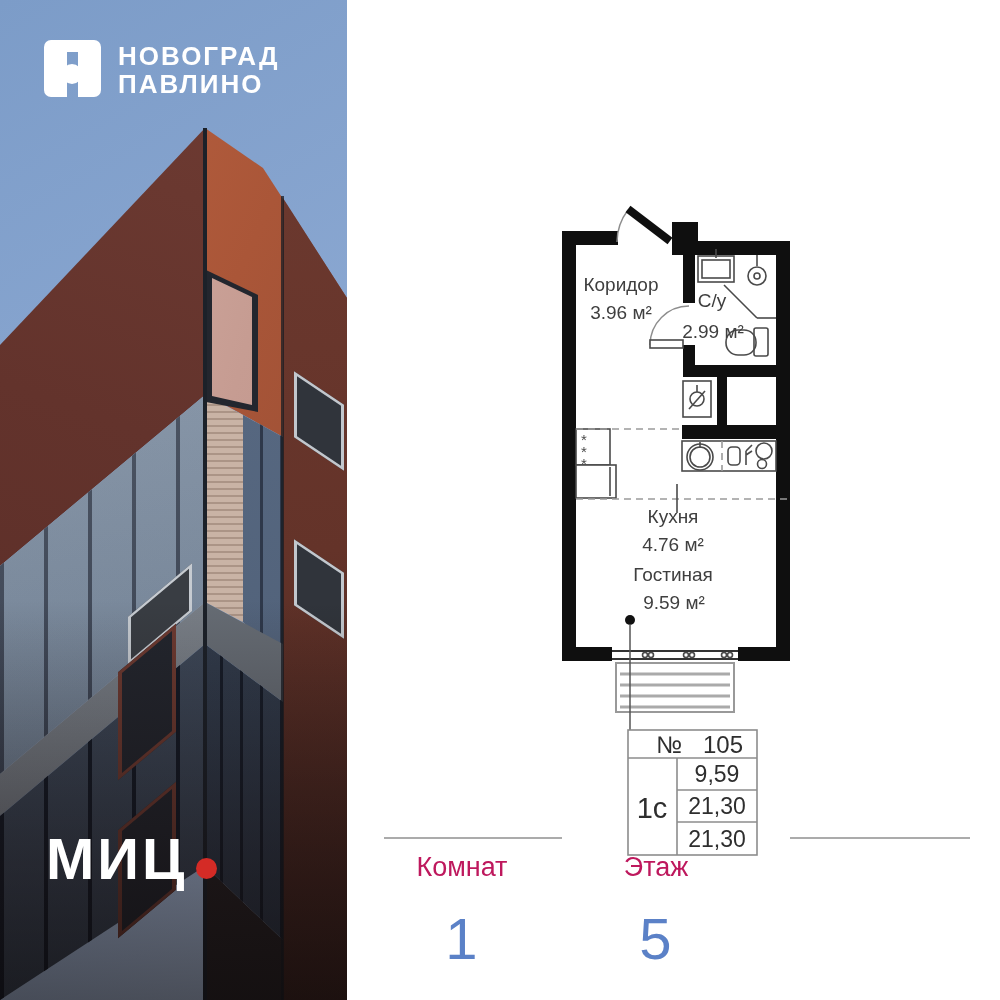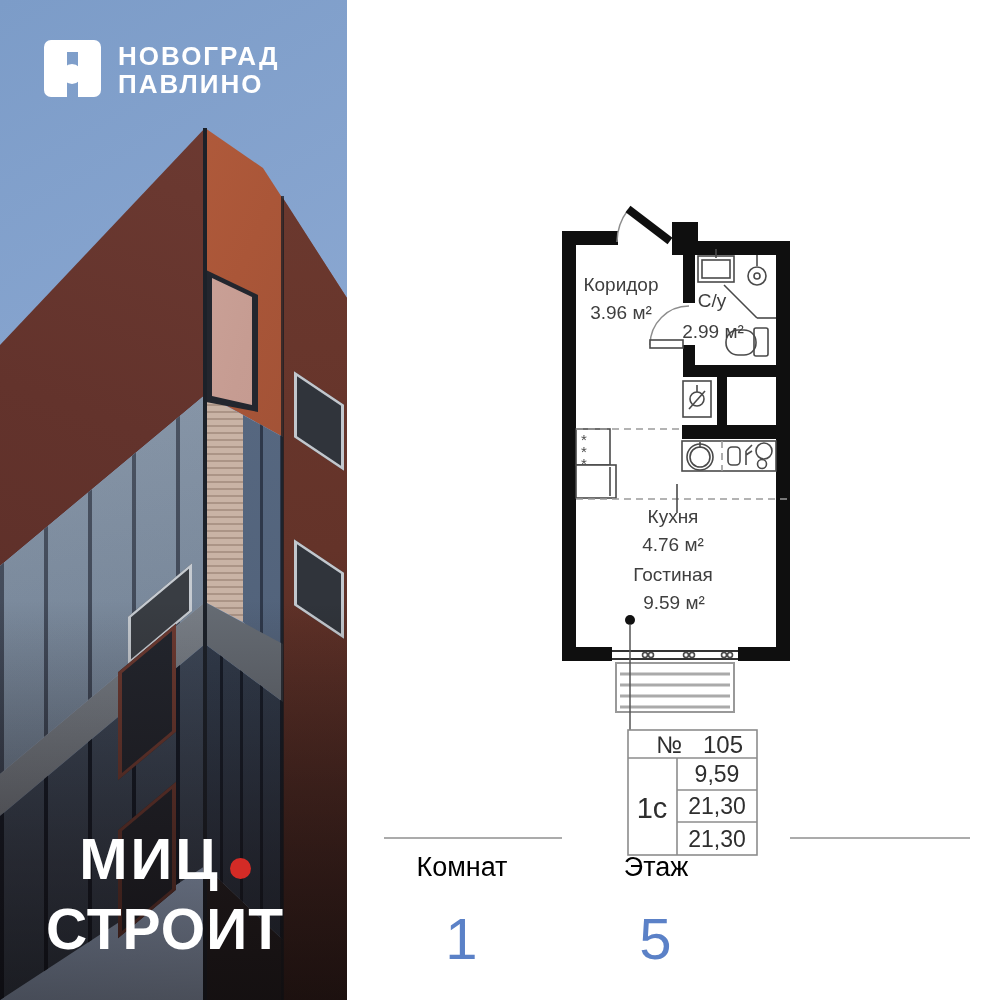--- a/index.html
+++ b/index.html
@@ -81,21 +81,21 @@
   .tbl-text{fill:#2e2e2e;font-size:23px;text-anchor:middle;}
   .tbl-head{fill:#2e2e2e;font-size:24px;text-anchor:middle;}
   .tbl-type{fill:#2e2e2e;font-size:29px;text-anchor:middle;}
   .closet-mark{fill:#4a4a4a;font-size:15px;text-anchor:middle;}
 
   
   .rule{position:absolute;top:837px;height:2px;background:#ababab;}
   .rule-1{left:384px;width:178px;}
   .rule-3{left:790px;width:180px;}
   .stat{position:absolute;top:852px;width:200px;text-align:center;}
-  .stat-label{font-size:27px;color:#000000;}
+  .stat-label{font-size:27px;color:#be185d;}
   .stat-value{margin-top:22px;font-size:58px;color:#5b81c7;letter-spacing:1px;}
   .stat-1{left:362px;} .stat-2{left:556px;} .stat-3{left:772px;}
 </style>
 </head>
 <body>
 
 <div class="canvas">
 
   <div class="photo">
     <div class="layer box-left"></div>
@@ -128,21 +128,20 @@
         <div class="circ"></div>
       </div>
       <div class="logo-text">
         <div>НОВОГРАД</div>
         <div>ПАВЛИНО</div>
       </div>
     </div>
 
     <div class="developer">
       <div class="dev-line1"><span>МИЦ</span><span class="brand-dot"></span></div>
-      <div class="dev-line2">СТРОИТ</div>
     </div>
   </div>
 
   <svg class="plan-svg" viewBox="540 185 270 680">
 
     <g>
       <rect class="wall" x="562" y="231" width="14" height="430"></rect>
       <rect class="wall" x="562" y="231" width="56" height="14"></rect>
       <rect class="wall" x="672" y="222" width="26" height="33"></rect>
       <rect class="wall" x="698" y="241" width="92" height="14"></rect>

